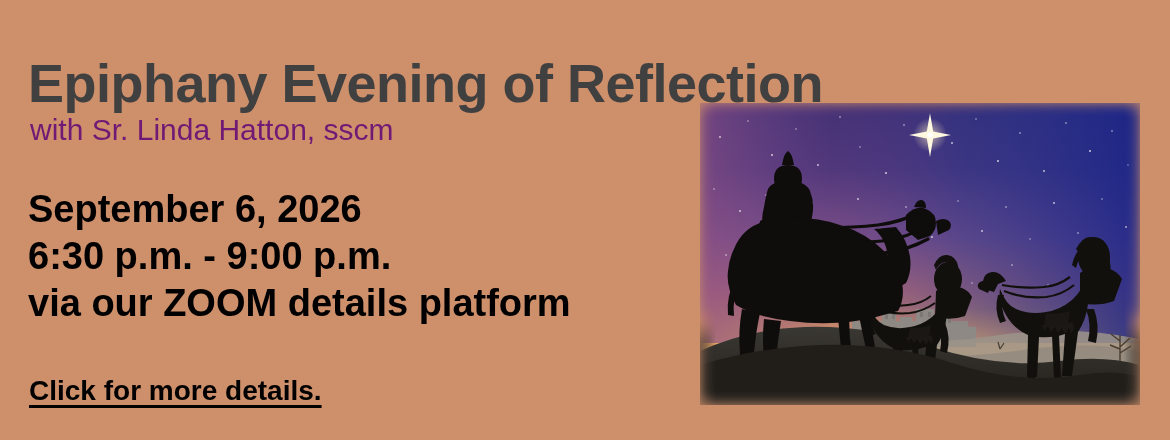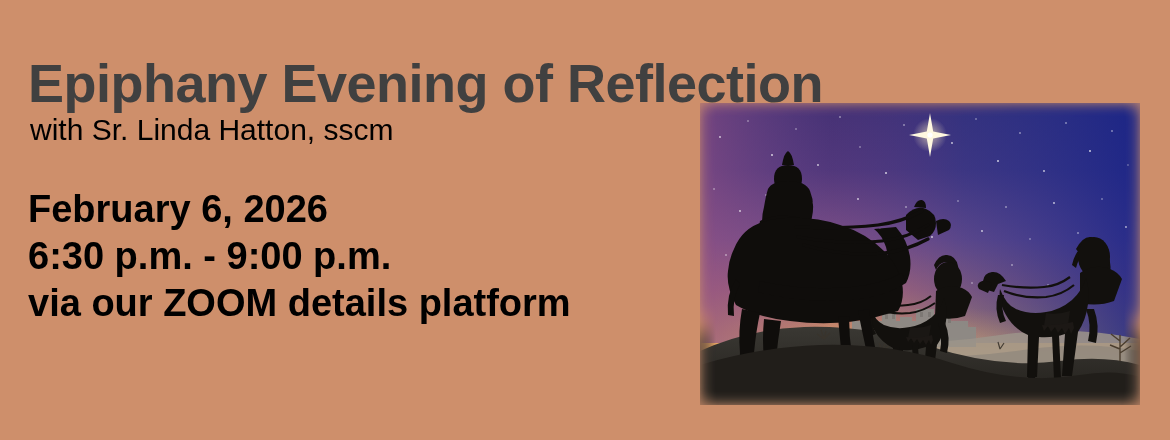--- a/index.html
+++ b/index.html
@@ -40,21 +40,21 @@
     white-space: nowrap;
     margin-top: 28px;
   }
   .subtitle {
     position: absolute;
     left: 2px;
     top: 113px;
     font-size: 30px;
     font-weight: normal;
     line-height: 34px;
-    color: #000000;
+    color: #701a75;
     white-space: nowrap;
   }
   .details {
     position: absolute;
     left: 0;
     top: 186px;
     font-size: 38px;
     font-weight: bold;
     line-height: 47px;
     color: #000000;
@@ -124,25 +124,26 @@
 
 <div id="banner">
 
   <div class="text-col">
 
     <div class="title">Epiphany Evening of Reflection</div>
 
     <div class="subtitle">with Sr. Linda Hatton, sscm</div>
 
     <div class="details">
-      <span class="line">February 6, 2026</span>
+      <span class="line">September 6, 2026</span>
       <span class="line">6:30 p.m. - 9:00 p.m.</span>
       <span class="line">via our ZOOM details platform</span>
     </div>
 
+    <a class="cta">Click for more details.</a>
   </div>
 
   <div class="art-wrap">
 
     <div class="art-frame soft">
       <svg class="art-svg" viewBox="0 0 440 302" xmlns="http://www.w3.org/2000/svg">
         <defs>
           <linearGradient id="skyV2" x1="0" y1="0" x2="0" y2="1">
             <stop offset="0%" stop-color="#3b2a6e"></stop>
             <stop offset="28%" stop-color="#4d3578"></stop>

